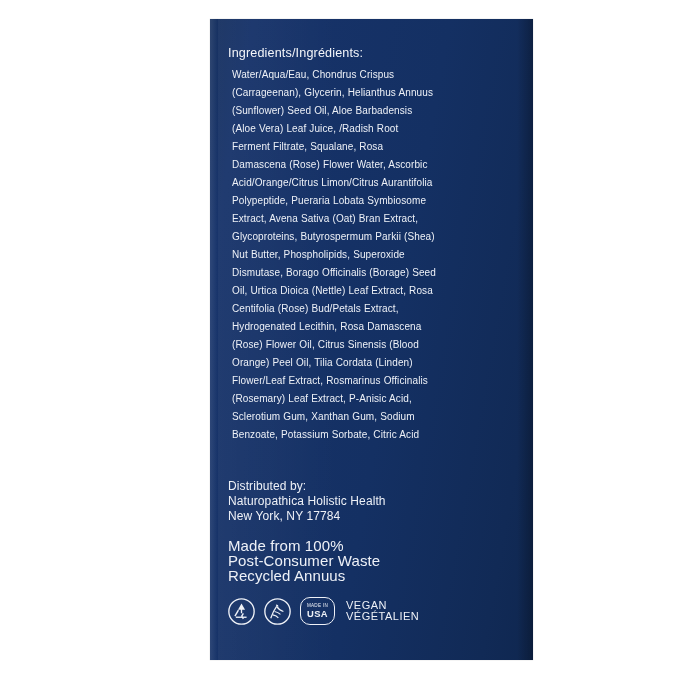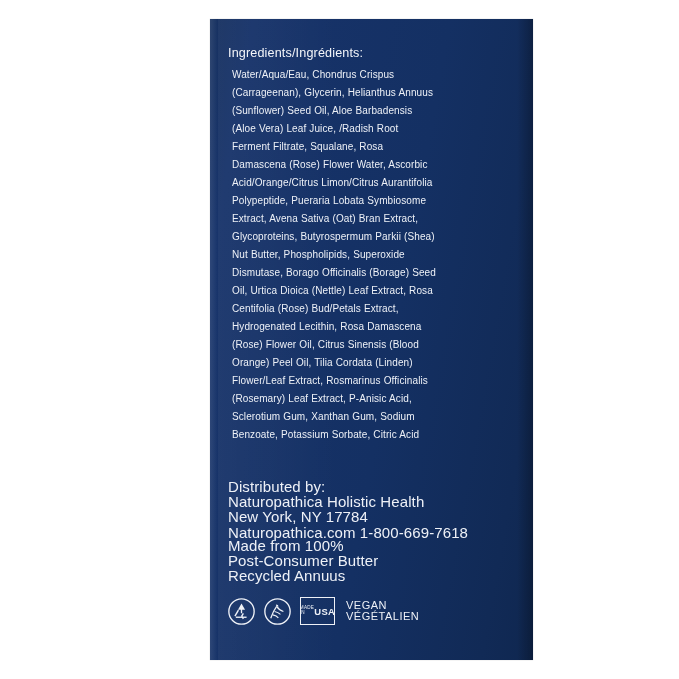--- a/index.html
+++ b/index.html
@@ -82,21 +82,21 @@
     letter-spacing: 0.1px;
     width: 205px;
     word-spacing: 0.2px;
   }
 
   .distributed {
     position: absolute;
     left: 18px;
     top: 460px;
     color: #eef1f7;
-    font-size: 15px;
+    font-size: 12px;
     line-height: 15.2px;
     letter-spacing: 0.1px;
   }
   .distributed .line { display: block; }
 
   .recycled {
     position: absolute;
     left: 18px;
     top: 519px;
     color: #eef1f7;
@@ -116,23 +116,23 @@
   }
   .badge-icon {
     width: 27px;
     height: 27px;
     display: block;
   }
   .usa-badge {
     width: 33px;
     height: 26px;
     border: 1.6px solid #eef1f7;
-    border-radius: 0;
+    border-radius: 10px;
     display: flex;
-    flex-direction: row;
+    flex-direction: column;
     align-items: center;
     justify-content: center;
     line-height: 1;
   }
   .usa-badge .made {
     font-size: 4.6px;
     letter-spacing: 0.3px;
     color: #eef1f7;
   }
   .usa-badge .usa {
@@ -165,26 +165,25 @@
 
     <div class="panel">
       <p class="ing-heading">Ingredients/Ingrédients:</p>
       <p class="ing-body">Water/Aqua/Eau, Chondrus Crispus (Carrageenan), Glycerin, Helianthus Annuus (Sunflower) Seed Oil, Aloe Barbadensis (Aloe Vera) Leaf Juice, /Radish Root Ferment Filtrate, Squalane, Rosa Damascena (Rose) Flower Water, Ascorbic Acid/Orange/Citrus Limon/Citrus Aurantifolia Polypeptide, Pueraria Lobata Symbiosome Extract, Avena Sativa (Oat) Bran Extract, Glycoproteins, Butyrospermum Parkii (Shea) Nut Butter, Phospholipids, Superoxide Dismutase, Borago Officinalis (Borage) Seed Oil, Urtica Dioica (Nettle) Leaf Extract, Rosa Centifolia (Rose) Bud/Petals Extract, Hydrogenated Lecithin, Rosa Damascena (Rose) Flower Oil, Citrus Sinensis (Blood Orange) Peel Oil, Tilia Cordata (Linden) Flower/Leaf Extract, Rosmarinus Officinalis (Rosemary) Leaf Extract, P-Anisic Acid, Sclerotium Gum, Xanthan Gum, Sodium Benzoate, Potassium Sorbate, Citric Acid</p>
     </div>
 
     <div class="distributed">
       <span class="line">Distributed by:</span>
       <span class="line">Naturopathica Holistic Health</span>
       <span class="line">New York, NY 17784</span>
-      <span class="line">Naturopathica.com 1-800-669-7618</span>
     </div>
 
     <div class="recycled">
       <span class="line">Made from 100%</span>
-      <span class="line">Post-Consumer Butter</span>
+      <span class="line">Post-Consumer Waste</span>
       <span class="line">Recycled Annuus</span>
     </div>
 
     <div class="badges">
 
       <span class="badge-icon">
         <svg viewBox="0 0 32 32" width="27" height="27" aria-hidden="true">
           <circle cx="16" cy="16" r="15" fill="none" stroke="#eef1f7" stroke-width="1.6"></circle>
           <path d="M16 6.5 L20.2 13.8 L16.8 13.8 L16.8 18 L15.2 18 L15.2 13.8 L11.8 13.8 Z" fill="#eef1f7"></path>
           <path d="M25 21.5 L17.2 21.5 L18.9 18.6 L17.5 17.8 L15.4 21.4 L17.5 25.1 L18.9 24.3 L17.2 21.5 Z" fill="#eef1f7"></path>

